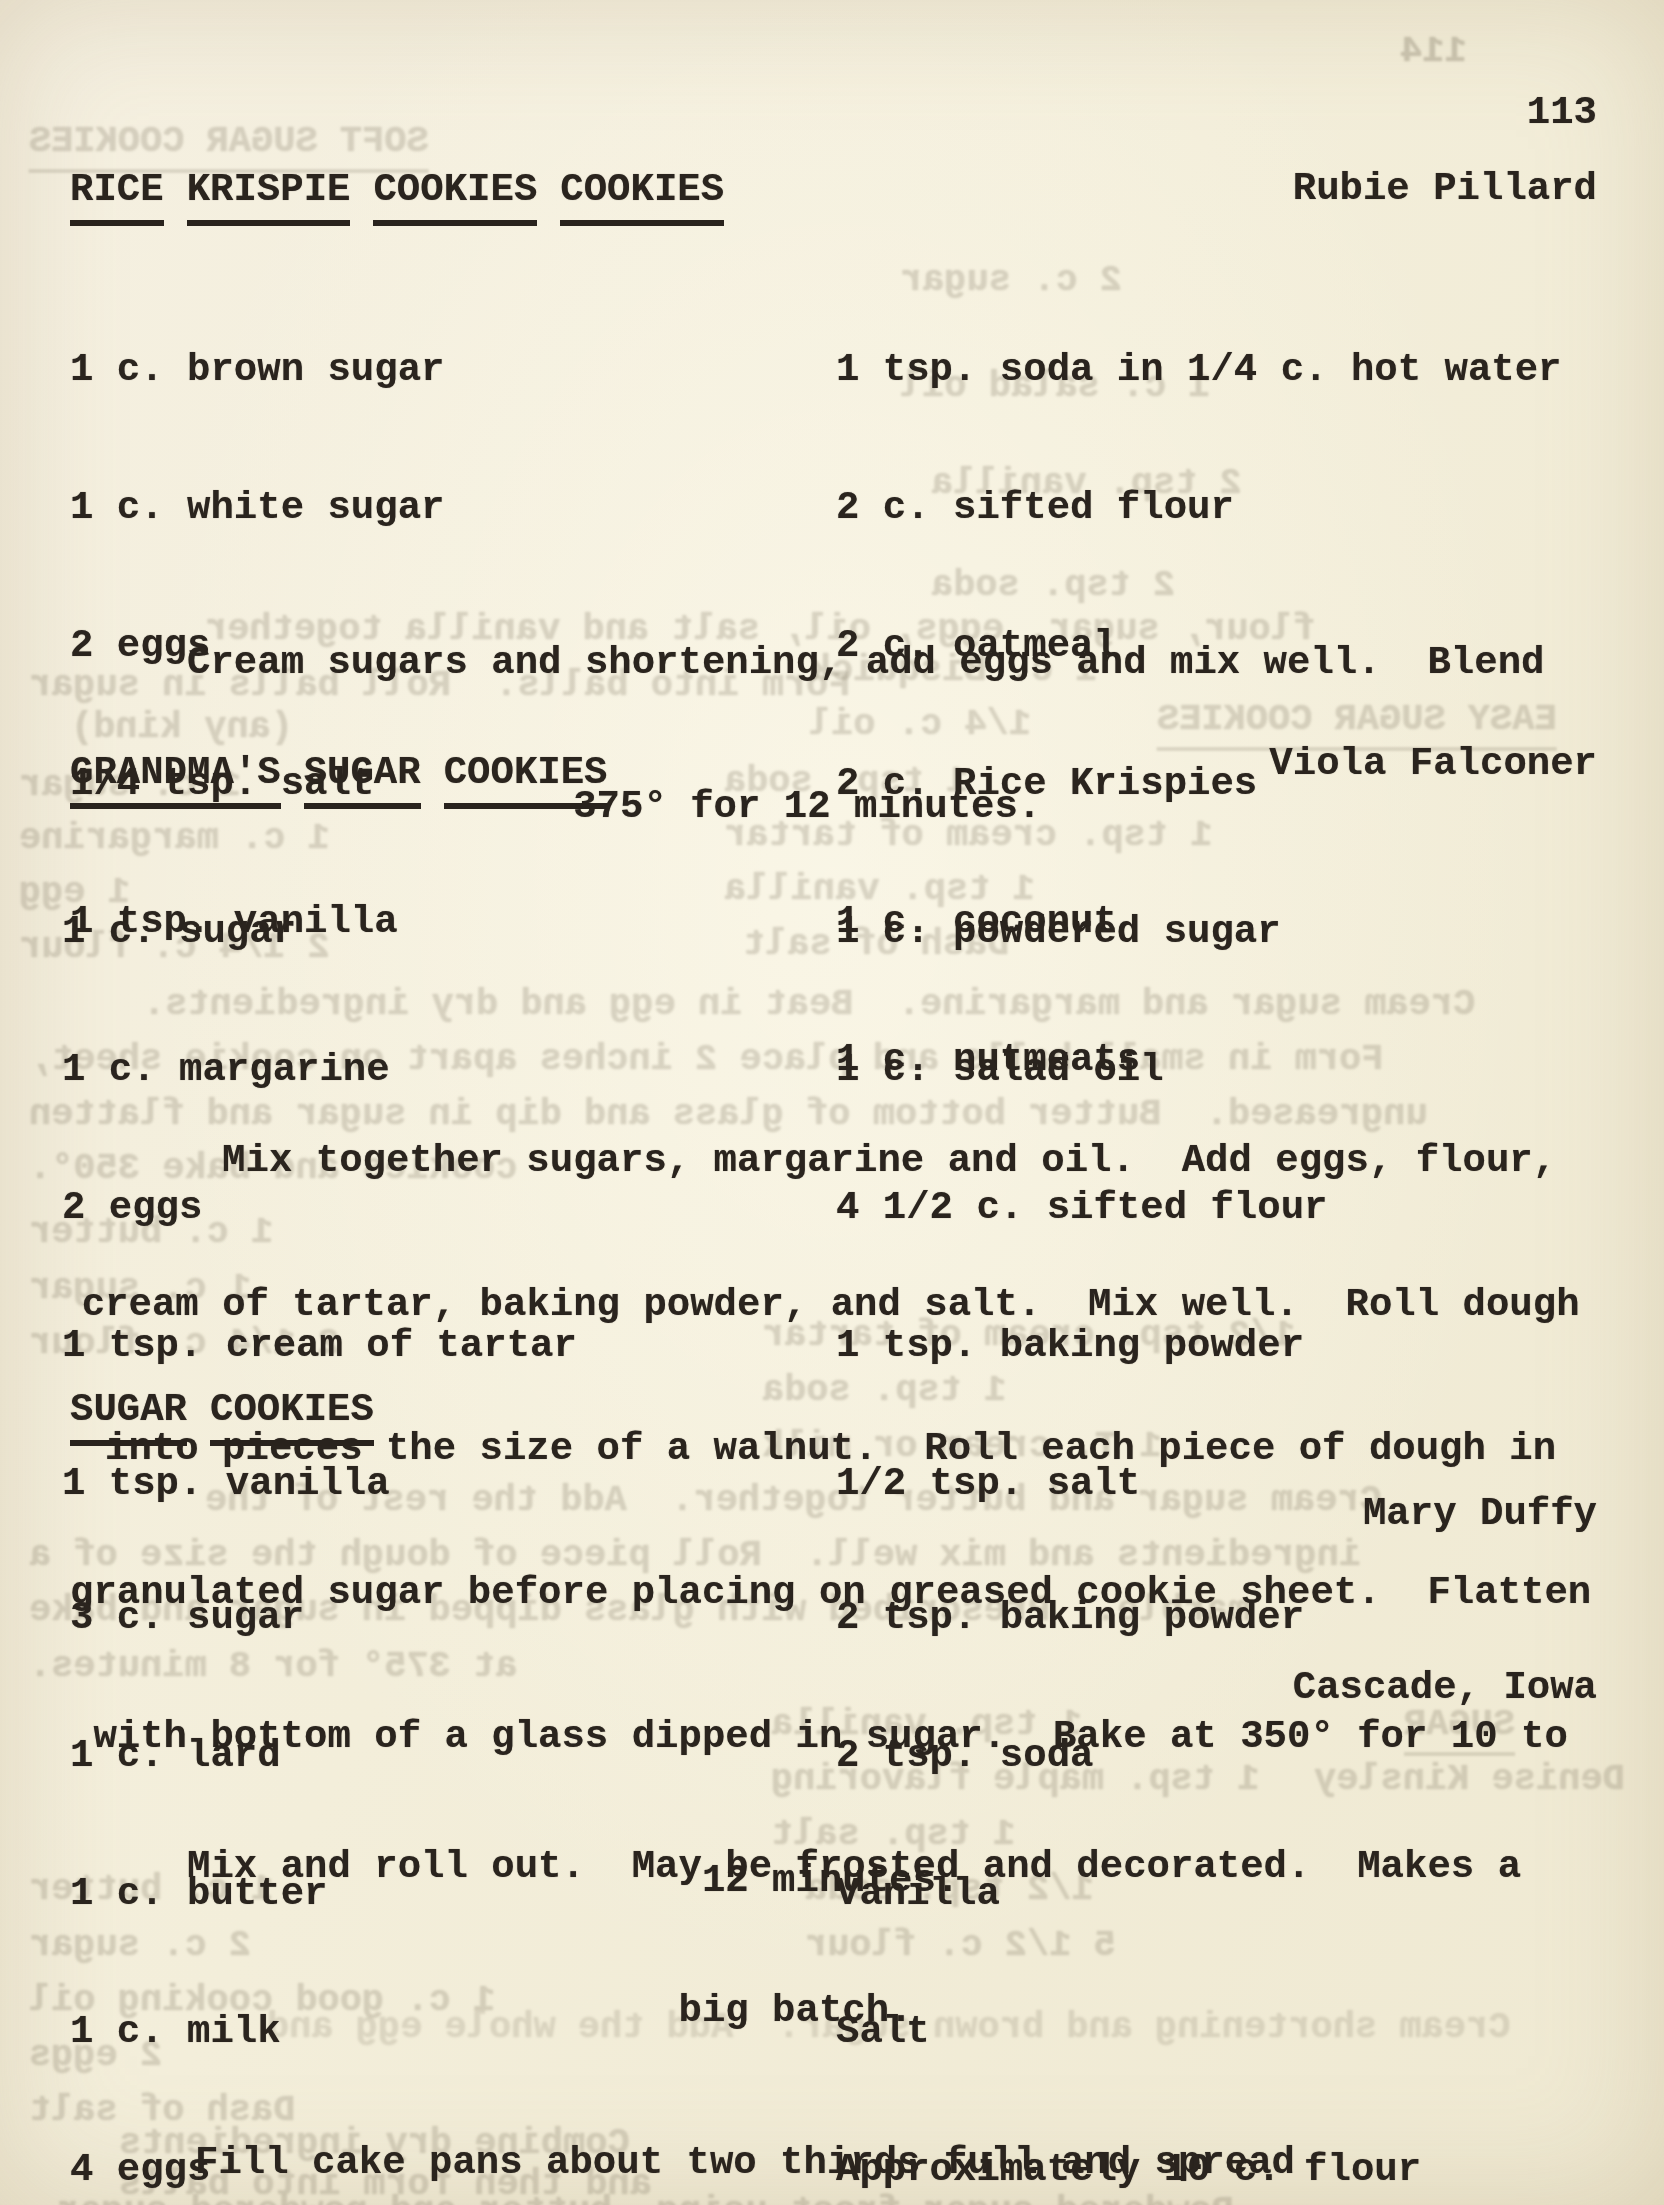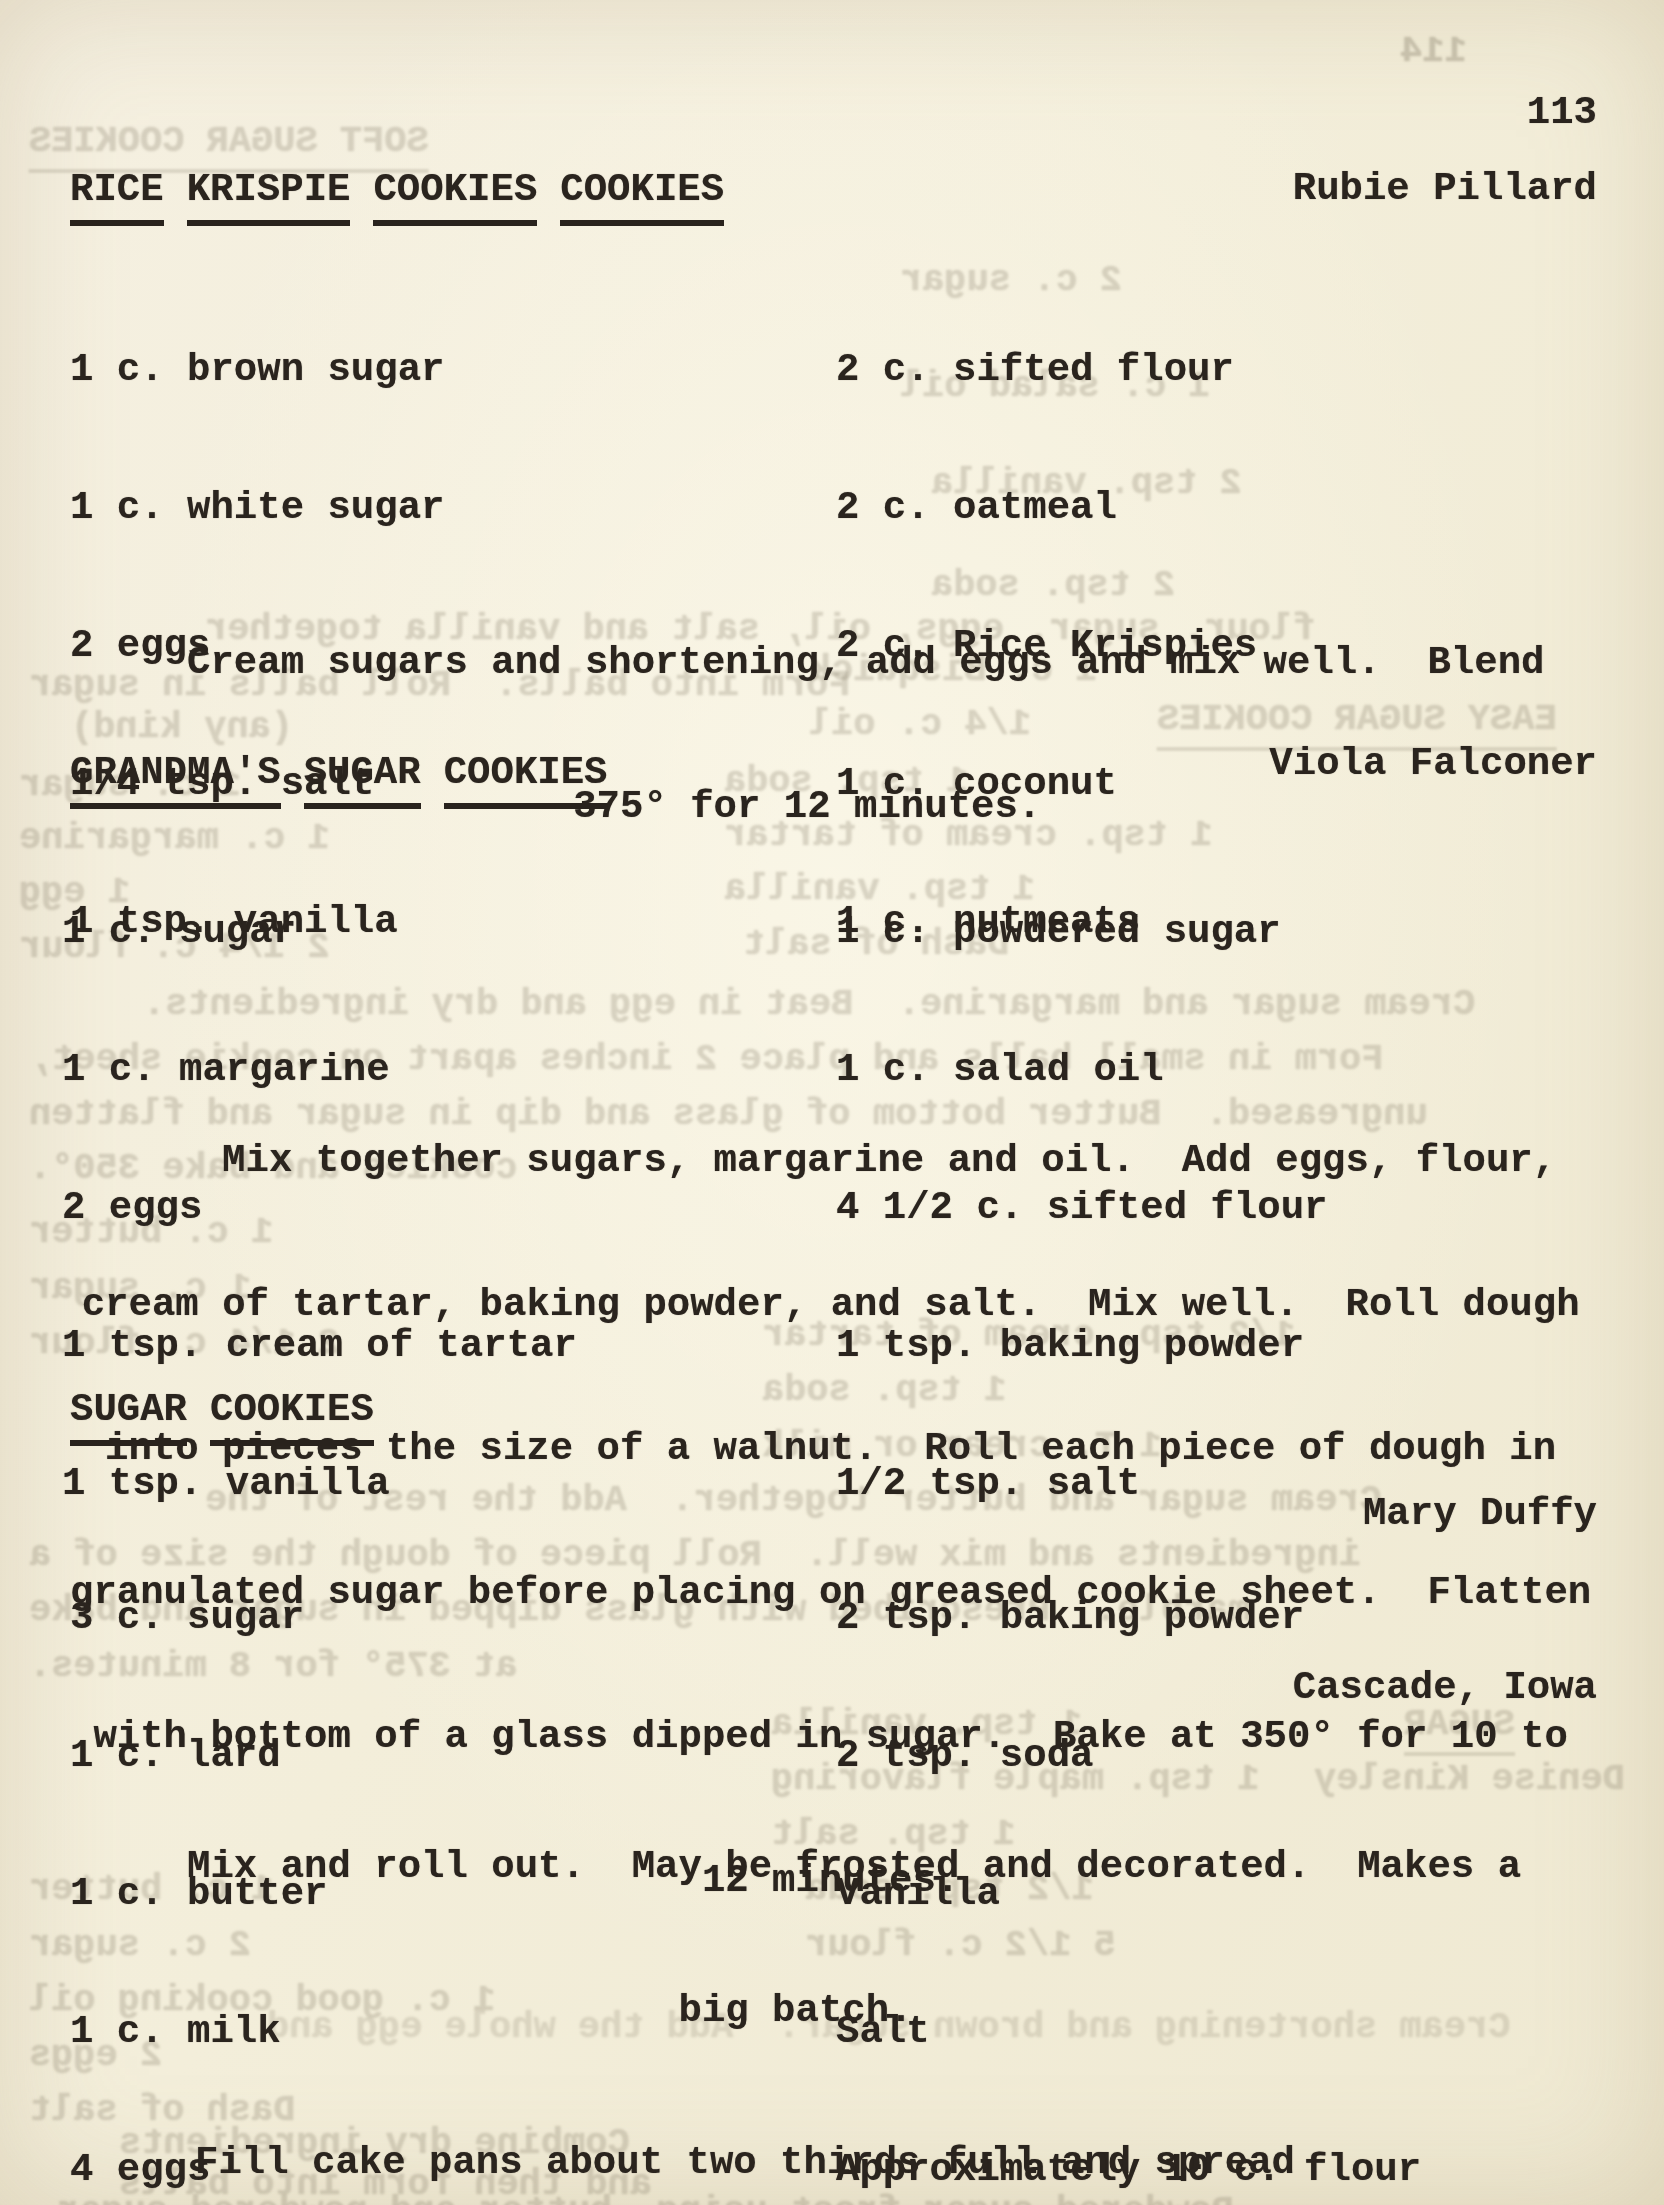--- a/index.html
+++ b/index.html
@@ -136,20 +136,21 @@
     <h2 class="txt title r1-title"><span class="w">RICE</span><span class="w">KRISPIE</span><span class="w">COOKIES</span><span class="w">COOKIES</span></h2>
     <div class="txt contrib r1-contrib">Rubie Pillard</div>
     <div class="txt r1-left">
       <div>1 c. brown sugar</div>
       <div>1 c. white sugar</div>
       <div>2 eggs</div>
       <div>1/4 tsp. salt</div>
       <div>1 tsp. vanilla</div>
     </div>
     <div class="txt r1-right">
+      <div>1 tsp. soda in 1/4 c. hot water</div>
       <div>2 c. sifted flour</div>
       <div>2 c. oatmeal</div>
       <div>2 c. Rice Krispies</div>
       <div>1 c. coconut</div>
       <div>1 c. nutmeats</div>
     </div>
     <div class="txt para r1-para">
       <div>     Cream sugars and shortening, add eggs and mix well.  Blend</div>
       <div>375° for 12 minutes.</div>
     </div>

